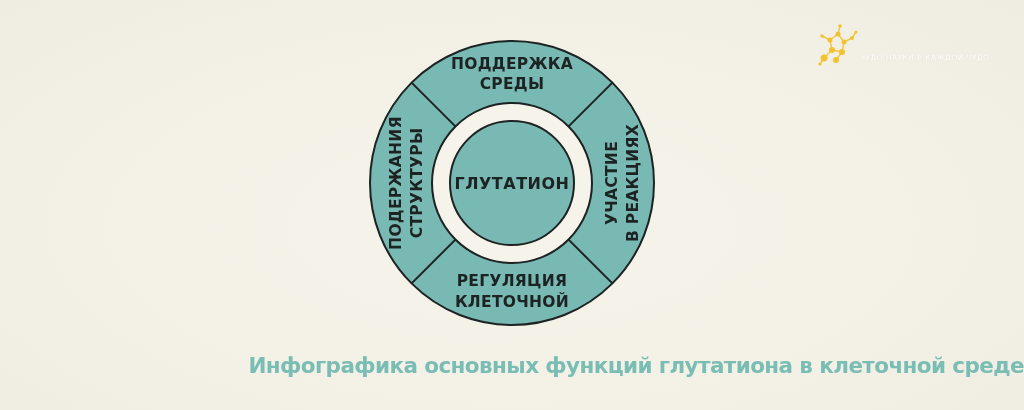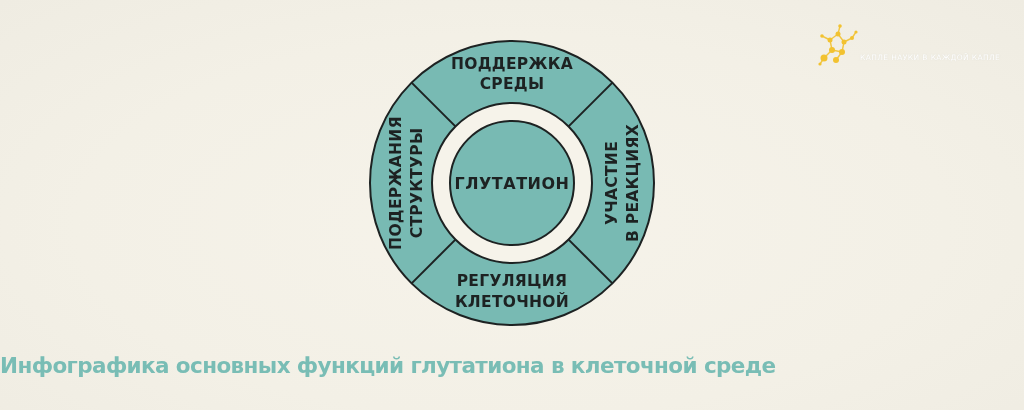--- a/index.html
+++ b/index.html
@@ -14,21 +14,21 @@
       font-family: "DejaVu Sans", sans-serif;
       font-weight: bold; font-size: 15.5px; fill: #1d2222;
       letter-spacing: 0.3px;
     }
     .center-label {
       font-family: "DejaVu Sans", sans-serif;
       font-weight: bold; font-size: 16px; fill: #1d2222; letter-spacing: 0.5px;
     }
     .caption {
       position: absolute; left: 0; width: 1024px; top: 353px;
-      text-align: left;
+      text-align: right;
       font-family: "DejaVu Sans", sans-serif; font-weight: bold;
       font-size: 21.5px; color: #79bdb5; letter-spacing: -0.6px;
     }
     .logo { position: absolute; left: 816px; top: 20px; width: 200px; height: 50px; }
     .logo-name {
       position: absolute; left: 42px; top: 4px;
       font-family: "DejaVu Serif", serif; font-size: 22px; color: #ffffff;
       letter-spacing: -0.5px;
       text-shadow: 0 0 1px rgba(200,200,190,0.5);
     }
@@ -105,14 +105,14 @@
       <circle cx="22" cy="14" r="2.5"></circle>
         <circle cx="14" cy="20" r="2.5"></circle>
       <circle cx="20" cy="40" r="3"></circle>
         <circle cx="36" cy="18" r="2"></circle>
       <circle cx="40" cy="12" r="1.6"></circle>
         <circle cx="24" cy="6" r="1.8"></circle>
       <circle cx="6" cy="16" r="1.8"></circle>
         <circle cx="4" cy="44" r="1.6"></circle>
     </g>
   </svg>
-  <div class="logo-tagline">КАПЛЕ НАУКИ В КАЖДОЙ КАПЛЕ</div>
+  <div class="logo-tagline">ЧУДО НАУКИ В КАЖДОЙ ЧУДО</div>
 </div>
 
 </body></html>

